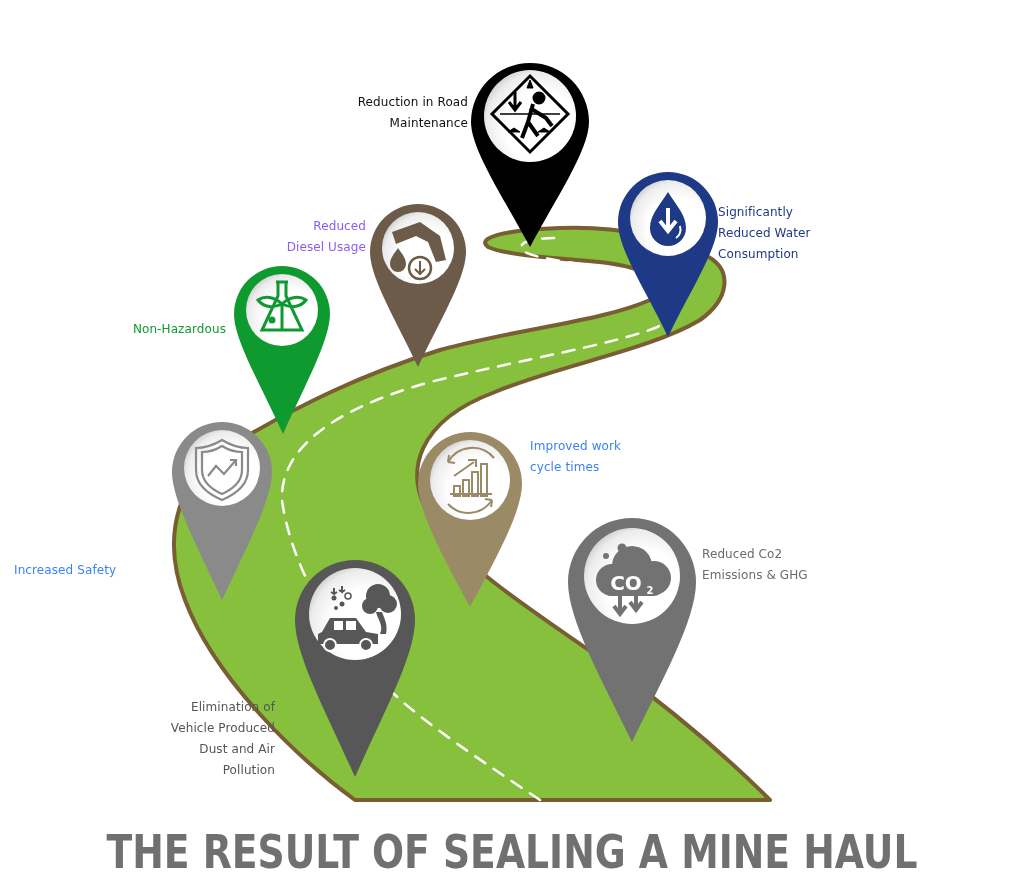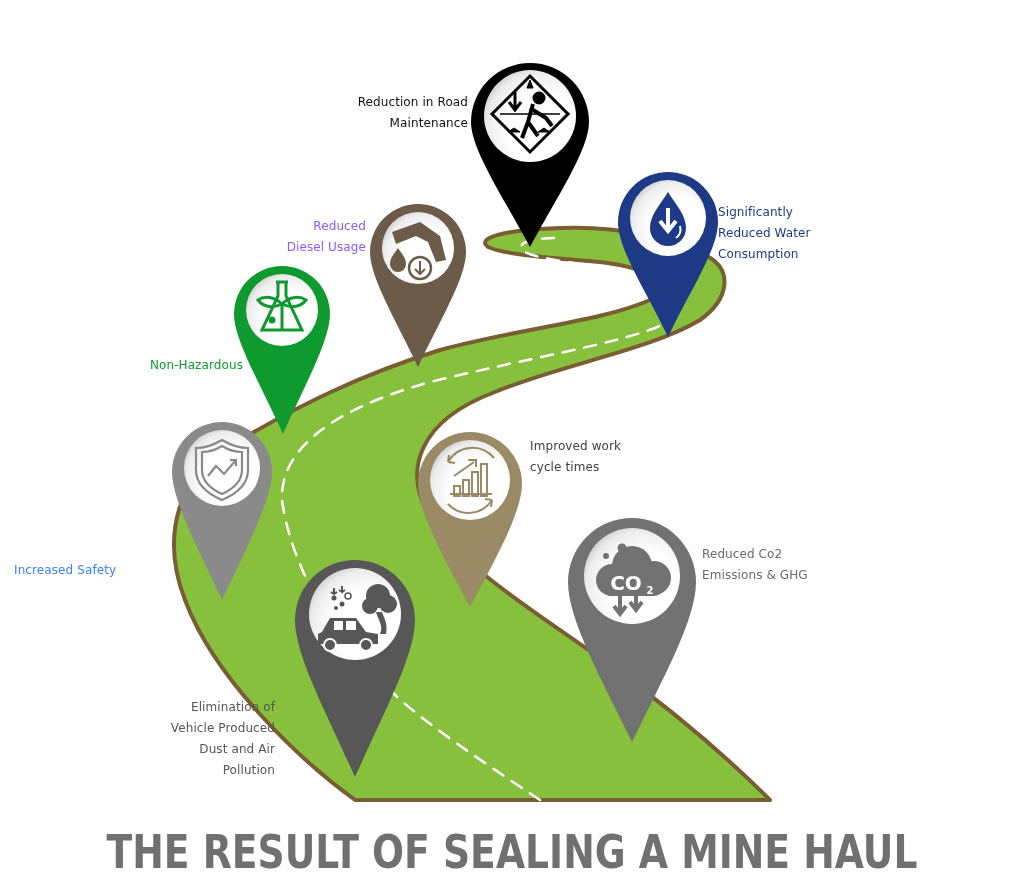--- a/index.html
+++ b/index.html
@@ -158,23 +158,23 @@
   </g>
 </svg>
 
 <div class="label right" style="left:250px; top:92px; width:218px; color:#111111;">Reduction in Road
 Maintenance</div>
 <div class="label left" style="left:718px; top:194px; width:200px; color:#1e3a86;margin-top:8px;">Significantly
 Reduced Water
 Consumption</div>
 <div class="label right" style="left:210px; top:216px; width:156px; color:#8b5cf6;">Reduced
 Diesel Usage</div>
-<div class="label right" style="left:67px; top:319px; width:176px; color:#0f9a30;margin-top:36px;">Non-Hazardous</div>
+<div class="label right" style="left:50px; top:319px; width:176px; color:#0f9a30;">Non-Hazardous</div>
 <div class="label left" style="left:14px; top:560px; width:170px; color:#3b82f6;">Increased Safety</div>
-<div class="label left" style="left:530px; top:436px; width:180px; color:#404040;">Improved work
+<div class="label left" style="left:530px; top:436px; width:180px; color:#3b82f6;">Improved work
 cycle times</div>
 <div class="label right" style="left:90px; top:697px; width:185px; color:#555555;">Elimination of
 Vehicle Produced
 Dust and Air
 Pollution</div>
 <div class="label left" style="left:702px; top:544px; width:180px; color:#6a6a6a;">Reduced Co2
 Emissions &amp; GHG</div>
 
 <div class="title">THE RESULT OF SEALING A MINE HAUL ROAD</div>
 

